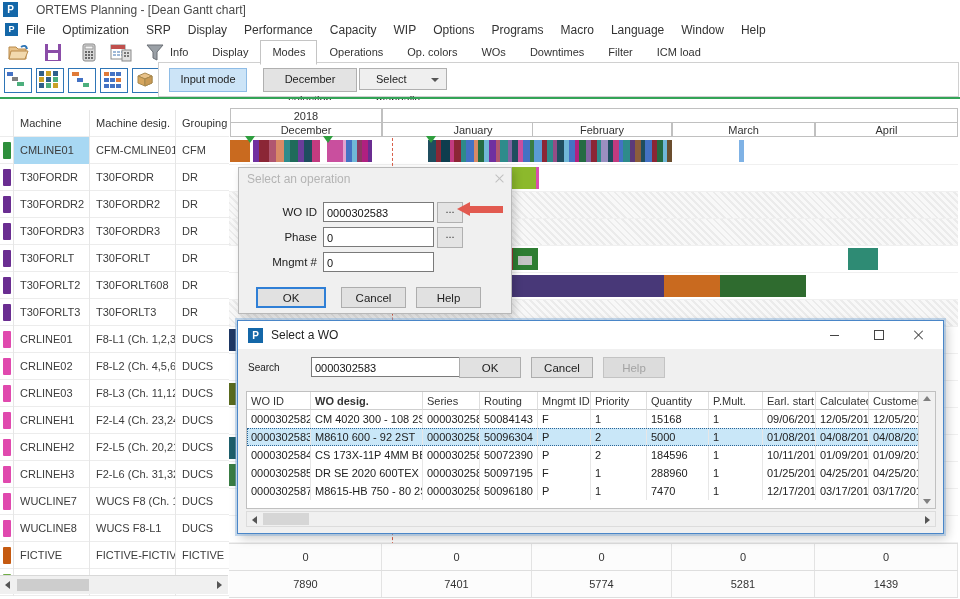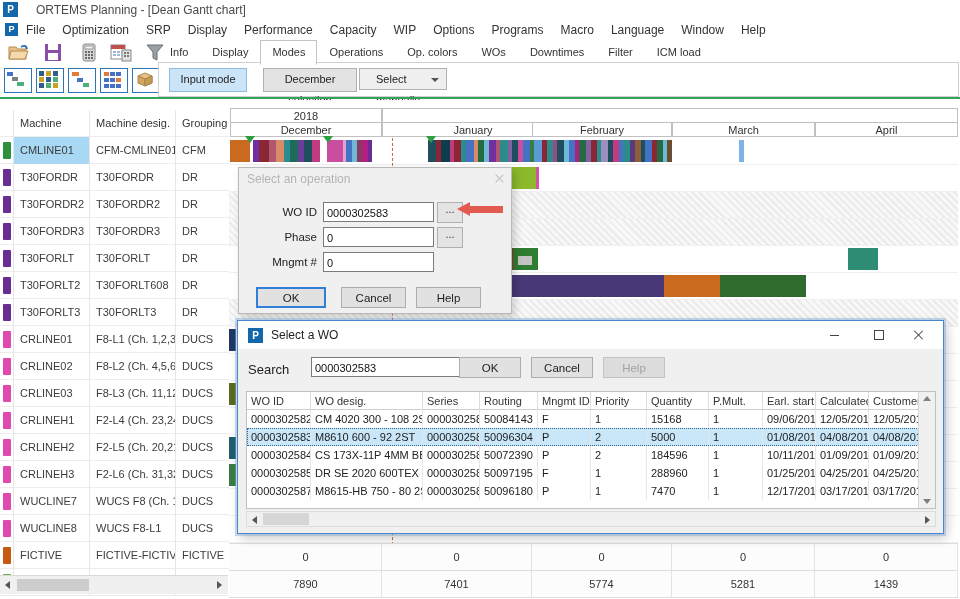--- a/index.html
+++ b/index.html
@@ -98,21 +98,21 @@
   .dlg-wo{position:absolute;left:237px;top:320px;width:705px;height:212px;background:#f0f0f0;
           border:1px solid #4a86c8;box-shadow:0 0 0 2px rgba(130,175,220,0.45),3px 4px 10px rgba(0,0,0,0.22);}
   .wo-title{position:absolute;left:0;top:0;width:100%;height:28px;background:#fff;}
   .wo-title-text{position:absolute;left:33px;top:7px;font-size:12px;color:#222;}
   .winbtn{position:absolute;top:0;width:40px;height:28px;}
   .dash{position:absolute;left:15px;top:14px;width:9px;height:1px;background:#444;}
   .maxsq{position:absolute;left:15px;top:9px;width:8px;height:8px;border:1px solid #444;}
   .wx{position:relative;left:14px;top:8px;width:12px;height:12px;}
   .wx::before,.wx::after{content:"";position:absolute;left:5px;top:0;width:1px;height:12px;background:#444;}
   .wx::before{transform:rotate(45deg);} .wx::after{transform:rotate(-45deg);}
-  .wo-search-lbl{position:absolute;left:10px;top:41px;font-size:13px;color:#222;}
+  .wo-search-lbl{position:absolute;left:10px;top:41px;font-size:10px;color:#222;}
   .wo-search{position:absolute;left:73px;top:36px;width:146px;height:17px;background:#fff;
              border:1px solid #7a7a7a;font-size:11px;padding:1px 0 0 3px;color:#111;
              font-family:"Liberation Sans",sans-serif;}
   .wo-btn{top:36px;width:62px;}
   .wo-btn.disabled{color:#a3a3a3;border-color:#c3c3c3;background:#dcdcdc;}
 
   .wo-table{position:absolute;left:8px;top:70px;width:690px;height:118px;background:#fff;
             border:1px solid #c0c0c0;box-sizing:border-box;overflow:hidden;font-size:11px;}
   .wt-row{display:flex;height:18px;white-space:nowrap;}
   .wt-cell{box-sizing:border-box;padding:3px 0 0 4px;overflow:hidden;border-right:1px solid #e7e7e7;
@@ -609,21 +609,21 @@
     </div>
     <div class="wo-search-lbl">Search</div>
     <input class="wo-search" value="0000302583" style="">
     <div class="dbtn wo-btn" style="left:221px;">OK</div>
     <div class="dbtn wo-btn" style="left:293px;">Cancel</div>
     <div class="dbtn wo-btn disabled" style="left:365px;">Help</div>
 
     <div class="wo-table">
       <div id="wo-table-head" class="wt-row wt-head">
           <div class="wt-cell" style="width: 64px;">WO ID</div>
-          <div class="wt-cell" style="width: 112px;">WO desig.</div>
+          <div class="wt-cell" style="width: 112px; font-weight: bold;">WO desig.</div>
           <div class="wt-cell" style="width: 57px;">Series</div>
           <div class="wt-cell" style="width: 58px;">Routing</div>
           <div class="wt-cell" style="width: 53px;">Mngmt ID</div>
           <div class="wt-cell" style="width: 56px;">Priority</div>
           <div class="wt-cell" style="width: 62px;">Quantity</div>
           <div class="wt-cell" style="width: 54px;">P.Mult.</div>
           <div class="wt-cell" style="width: 53px;">Earl. start d</div>
           <div class="wt-cell" style="width: 53px;">Calculated</div>
           <div class="wt-cell" style="width: 53px;">Customer d</div>
           <div class="wt-cell" style="width: 16px;">Typ</div>

